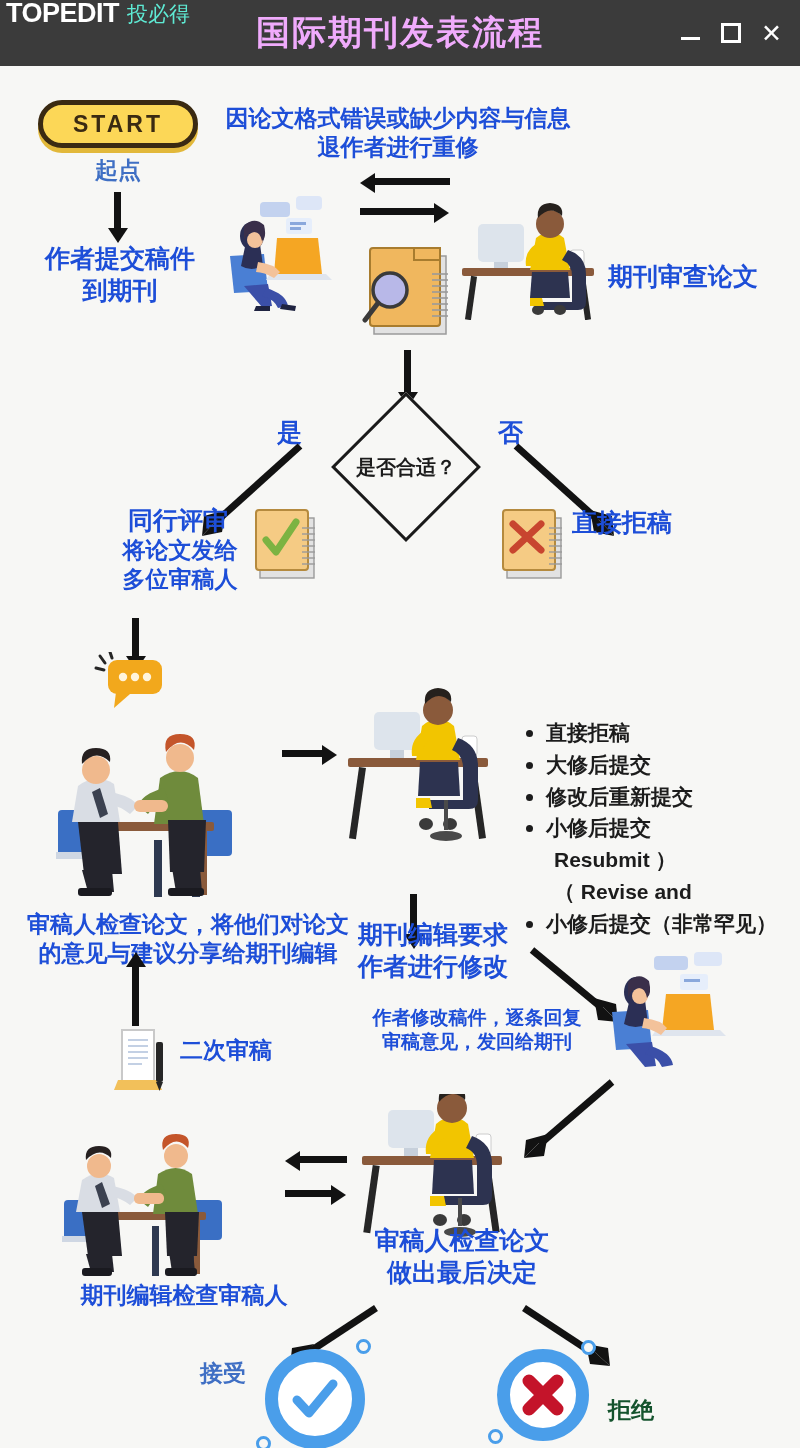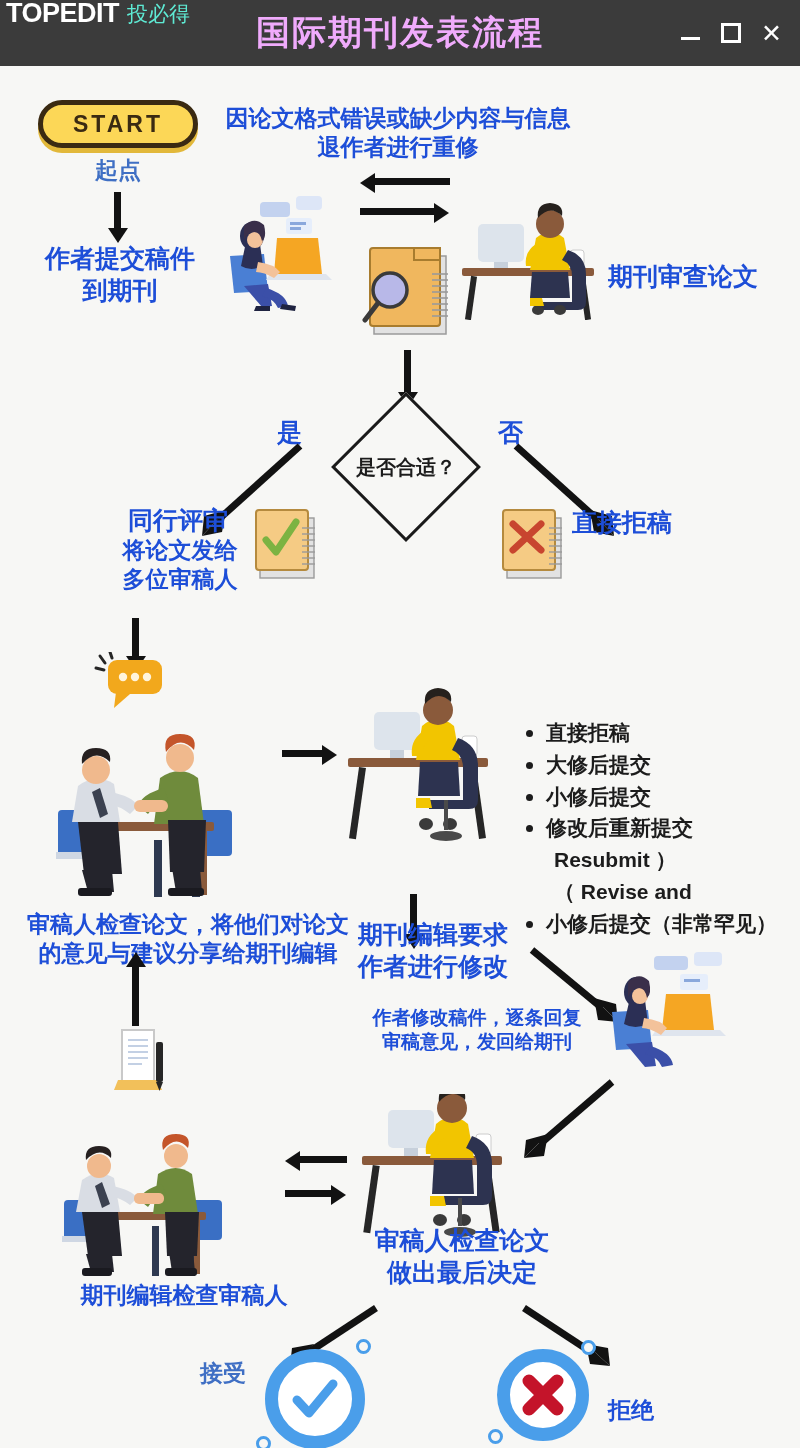--- a/index.html
+++ b/index.html
@@ -46,21 +46,21 @@
 
   .abs { position: absolute; }
 
   
   .t { position: absolute; color: #1d4ed8; line-height: 1.28; white-space: pre-line; }
   .t-lg   { font-size: 25px; font-weight: bold; }
   .t-md   { font-size: 23px; font-weight: bold; }
   .t-sm   { font-size: 19px; font-weight: bold; }
   .center { text-align: center; }
   .blue   { color: #3f6fc4; }
-  .red    { color: #1d4ed8; }
+  .red    { color: #14532d; }
 
   
   .pill {
     position: absolute;
     background: #fcd757;
     border: 5px solid #3a2a12;
     border-radius: 40px;
     display: flex; align-items: center; justify-content: center;
     font-weight: bold; color: #3a2a12; letter-spacing: 3px;
     box-shadow: 0 5px 0 #e2b83a;
@@ -343,22 +343,22 @@
 
     <div class="arrow-h" style="left:282px; top:664px;">
       <div class="arrow-line" style="left:0; top:2px; width:42px; height:7px;"></div>
       <div class="arrow-head head-right" style="left:40px; top:-3px;"></div>
     </div>
 
 
     <ul class="bullets" style="left:520px; top:634px; width:270px;">
       <li>直接拒稿</li>
       <li>大修后提交</li>
+      <li>修改后重新提交</li>
       <li>小修后提交</li>
-      <li>修改后重新提交</li>
       <li class="sub latin">Resubmit ）</li>
       <li class="sub latin">（ Revise and</li>
       <li>小修后提交（非常罕见）</li>
     </ul>
 
     <div class="t t-md center" style="left:18px; top:826px; width:340px;">审稿人检查论文，将他们对论文
 的意见与建议分享给期刊编辑</div>
 
     <div class="arrow-v" style="left:406px; top:810px;">
       <div class="arrow-line" style="left:4px; top:0; width:7px; height:44px;"></div>
@@ -401,20 +401,21 @@
           <line x1="16" y1="22" x2="36" y2="22"></line>
         <line x1="16" y1="28" x2="36" y2="28"></line>
           <line x1="16" y1="34" x2="36" y2="34"></line>
         <line x1="16" y1="40" x2="30" y2="40"></line>
       </g>
       <path d="M6 56 L46 56 L50 66 L2 66 Z" fill="#f2c05a"></path>
       <rect x="44" y="18" width="7" height="40" rx="2" fill="#262626"></rect>
       <path d="M44 58 l7 0 l-3.5 9 Z" fill="#262626"></path>
     </svg>
 
+    <div class="t t-md" style="left:180px; top:952px; width:160px;">二次审稿</div>
 
     <div class="arrow-v" style="left:128px; top:870px;">
       <div class="arrow-line" style="left:4px; top:10px; width:7px; height:62px;"></div>
       <div class="arrow-head head-up" style="left:-2px; top:-2px;"></div>
     </div>
 
     <svg class="abs" style="left:52px; top:1020px;" width="200" height="172" viewBox="0 0 200 172">
       <rect x="12" y="96" width="46" height="42" rx="4" fill="#3a6fc4"></rect>
       <rect x="10" y="132" width="50" height="6" fill="#cfd7e3"></rect>
       <rect x="126" y="96" width="44" height="40" rx="4" fill="#3a6fc4"></rect>

